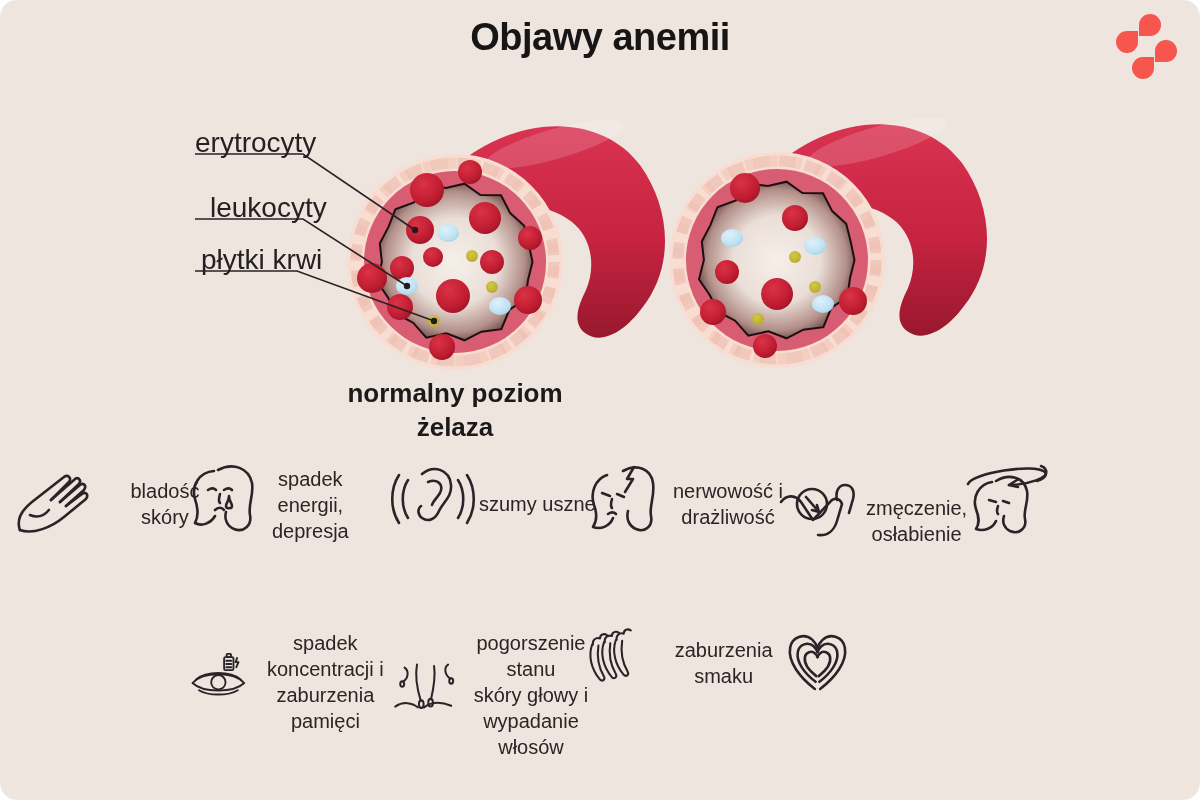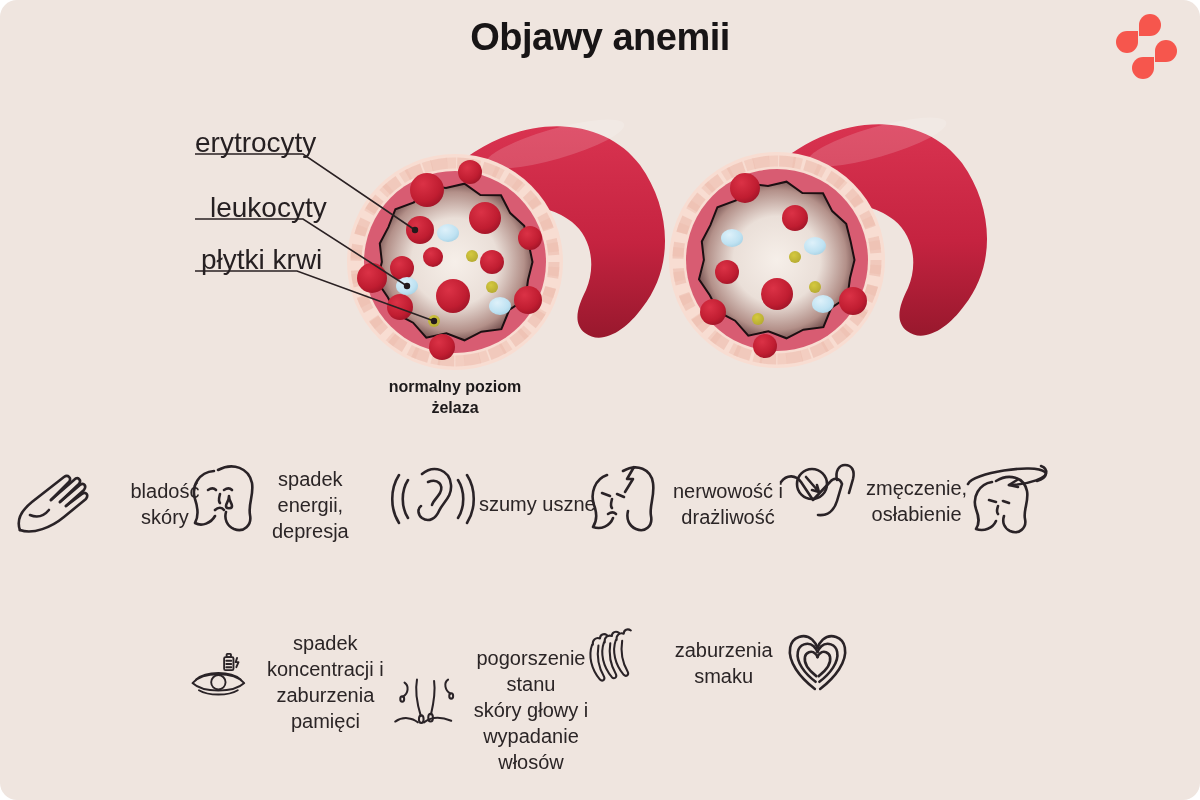--- a/index.html
+++ b/index.html
@@ -14,21 +14,21 @@
   .d1{left:25px;top:2px;border-radius:50% 50% 50% 0;}
   .d2{left:2px;top:19px;border-radius:50% 0 50% 50%;}
   .d3{left:41px;top:28px;border-radius:50% 50% 50% 0;}
   .d4{left:18px;top:45px;border-radius:50% 0 50% 50%;}
   
   .vessel{position:absolute;}
   .vessel-left{left:340px;top:90px;}
   .vessel-right{left:662px;top:88px;}
   .overlay{position:absolute;left:0;top:0;pointer-events:none;}
   .cell-label{position:absolute;font-size:28px;color:#262022;}
-  .caption{position:absolute;font-size:16px;font-weight:700;line-height:1.3;
+  .caption{position:absolute;font-size:26px;font-weight:700;line-height:1.3;
            text-align:center;white-space:pre-line;color:#1c191a;}
   .caption-normal{left:345px;top:377px;width:220px;}
   .caption-anemia{left:650px;top:377px;width:290px;}
   
   .symptom{position:absolute;width:214px;transform:translateX(-50%);
            display:flex;flex-direction:row;align-items:center;text-align:center;}
   .sicon{stroke:var(--icon-stroke,#2a2327);fill:none;stroke-width:2.6;
          stroke-linecap:round;stroke-linejoin:round;}
   .slabel{margin-top:8px;font-size:20px;line-height:1.3;white-space:pre-line;color:#2b2526;}
 </style>
@@ -196,21 +196,21 @@
       <path d="M20 35 L28 38"></path>
         <path d="M35 36 L42 39"></path>
       <path d="M30 41 C29 45 28 48 30 50"></path>
       <path d="M26 56 C29 54 32 54 34 56"></path>
       <path d="M52 9 L45 21 L51 21 L43 34"></path>
     </svg>
     <div class="slabel">nerwowość i
 drażliwość</div>
   </div>
 
-  <div class="symptom" style="left:881px;top:455px">
+  <div class="symptom" style="left:881px;top:475px">
     <svg class="sicon" width="92" height="84" viewBox="0 0 90 84">
       <path d="M6 27 C12 19 21 20 26 27 L38 45 L55 27 C59 22 65 23 67 29 L62 46 C59 56 52 61 43 60"></path>
       <path d="M62 25 C60 16 64 10 70 10 C77 10 80 16 78 24 L74 38"></path>
       <circle cx="37" cy="29" r="15"></circle>
       <path d="M31 22 L44 37 M44 37 L37 35 M44 37 L42 30"></path>
     </svg>
     <div class="slabel">zmęczenie,
 osłabienie</div>
   </div>
 
@@ -235,21 +235,21 @@
       <path d="M18 59 C31 67 59 67 72 59"></path>
       <rect x="53" y="13" width="13" height="18" rx="2"></rect>
       <rect x="56.5" y="8.5" width="6" height="4.5" rx="1"></rect>
       <path d="M56 18 H63 M56 22.5 H63 M56 27 H63"></path>
       <path d="M71 14 L69 20 L73 20 L70 27"></path>
     </svg>
     <div class="slabel">spadek koncentracji i
 zaburzenia pamięci</div>
   </div>
 
-  <div class="symptom" style="left:496px;top:637px">
+  <div class="symptom" style="left:496px;top:622px">
     <svg class="sicon" width="81" height="74" viewBox="0 0 90 84">
       <path d="M8 62 C18 55 30 57 37 63"></path>
       <path d="M45 63 C53 57 65 55 80 61"></path>
       <path d="M36 8 C33 24 37 42 41 55"></path>
       <ellipse cx="41.5" cy="59" rx="3" ry="5"></ellipse>
       <path d="M58 10 C60 24 57 40 54 53"></path>
       <ellipse cx="53.5" cy="57" rx="3" ry="5"></ellipse>
       <path d="M20 12 C26 16 25 26 18 30"></path>
       <ellipse cx="17" cy="33" rx="2.5" ry="3.5"></ellipse>
       <path d="M76 8 C70 12 72 22 79 26"></path>

